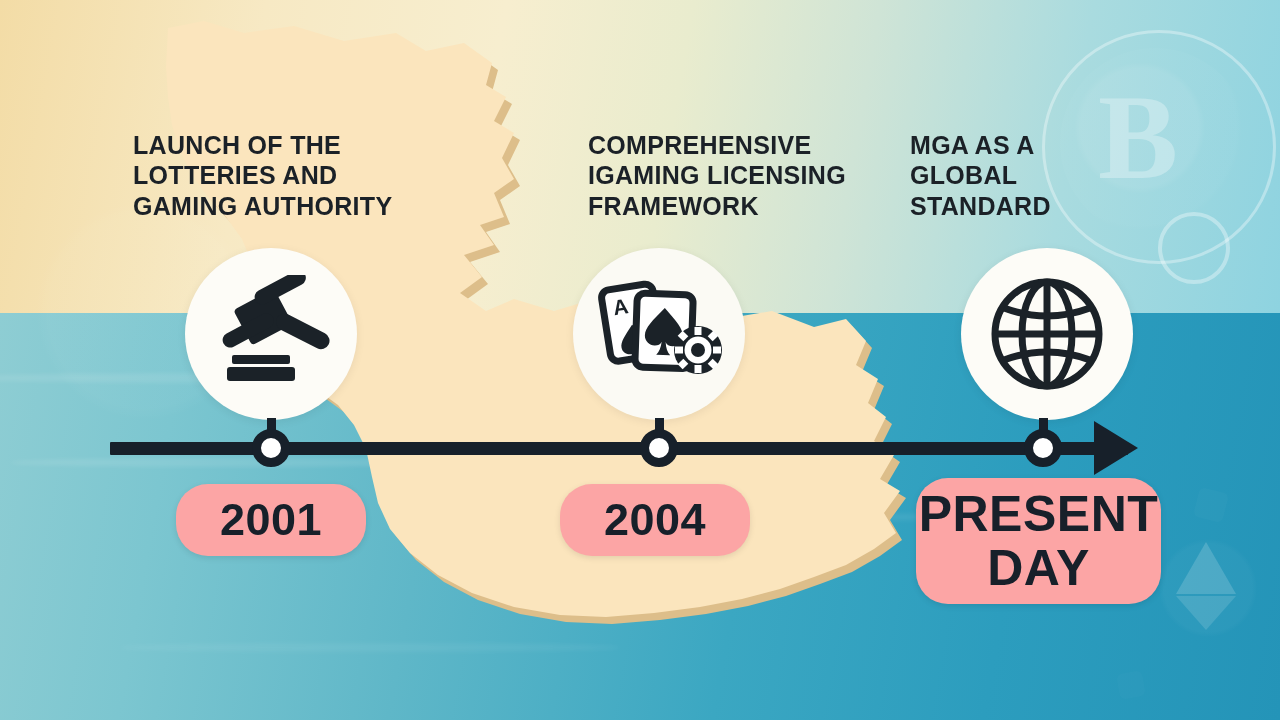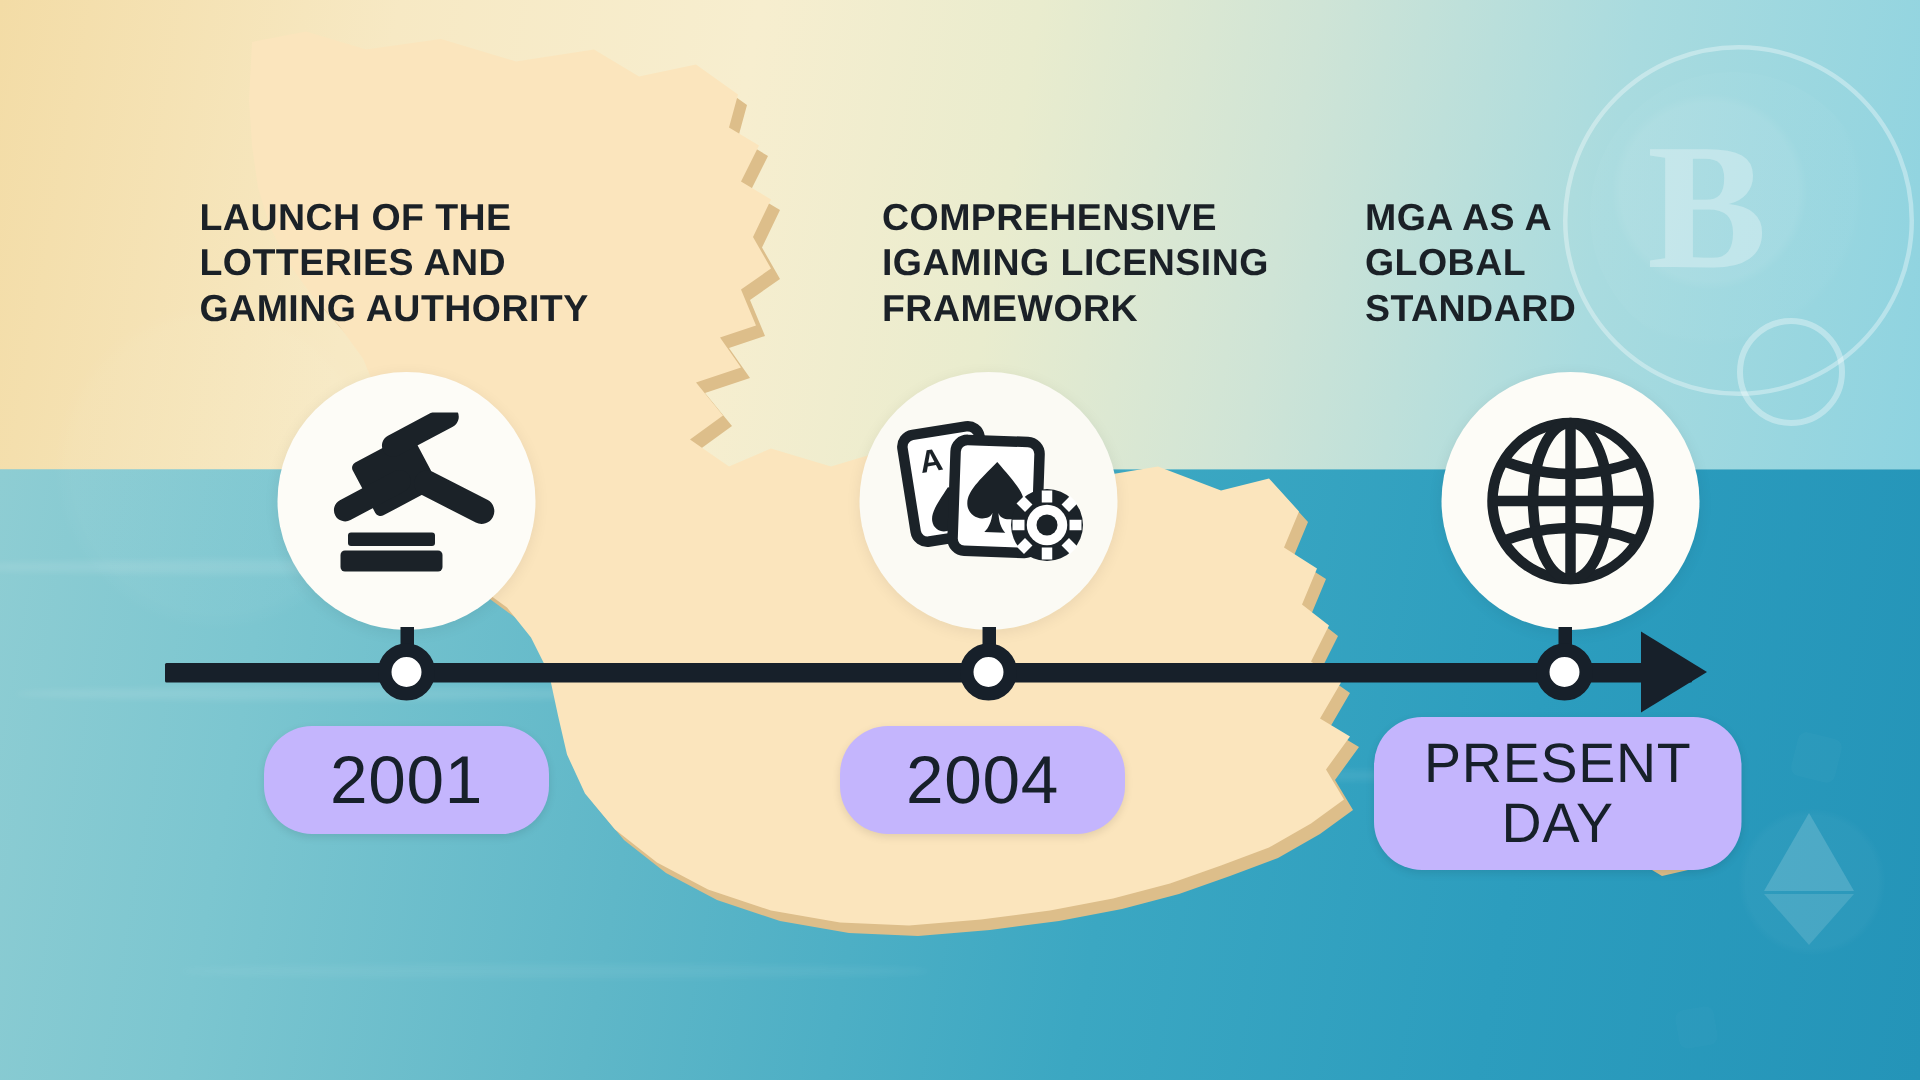--- a/index.html
+++ b/index.html
@@ -160,24 +160,24 @@
     font-weight: bold;
     font-size: 25px;
     line-height: 1.21;
     letter-spacing: 0.3px;
     text-transform: uppercase;
     white-space: pre-line;
   }
 
   .date-chip {
     position: absolute;
-    background: #c4b5fd;
+    background: #fca5a5;
     border-radius: 32px;
     color: #17202a;
-    font-weight: normal;
+    font-weight: bold;
     font-size: 45px;
     letter-spacing: 0.5px;
     display: flex;
     align-items: center;
     justify-content: center;
     text-align: center;
     line-height: 1.08;
     box-shadow: 0 2px 6px rgba(0,0,0,0.10);
     white-space: pre-line;
   }
@@ -337,17 +337,17 @@
           <line x1="8" y1="60" x2="112" y2="60"></line>
           <path d="M17,34 Q60,50 103,34"></path>
           <path d="M17,86 Q60,70 103,86"></path>
         </g>
       </svg>
     </div>
 
     <div class="node-stem" style="left:1043px; top:418px; height:32px; margin-left:-4.5px;"></div>
     <div class="node-dot" style="left:1043px; top:429px;"></div>
 
-    <div class="date-chip" style="left:916px; top:478px; width:245px; height:102px; font-size:37px;">PRESENT
+    <div class="date-chip" style="left:916px; top:478px; width:245px; height:126px; font-size:50px;">PRESENT
 DAY</div>
   </div>
 
 </div>
 
 </body></html>

